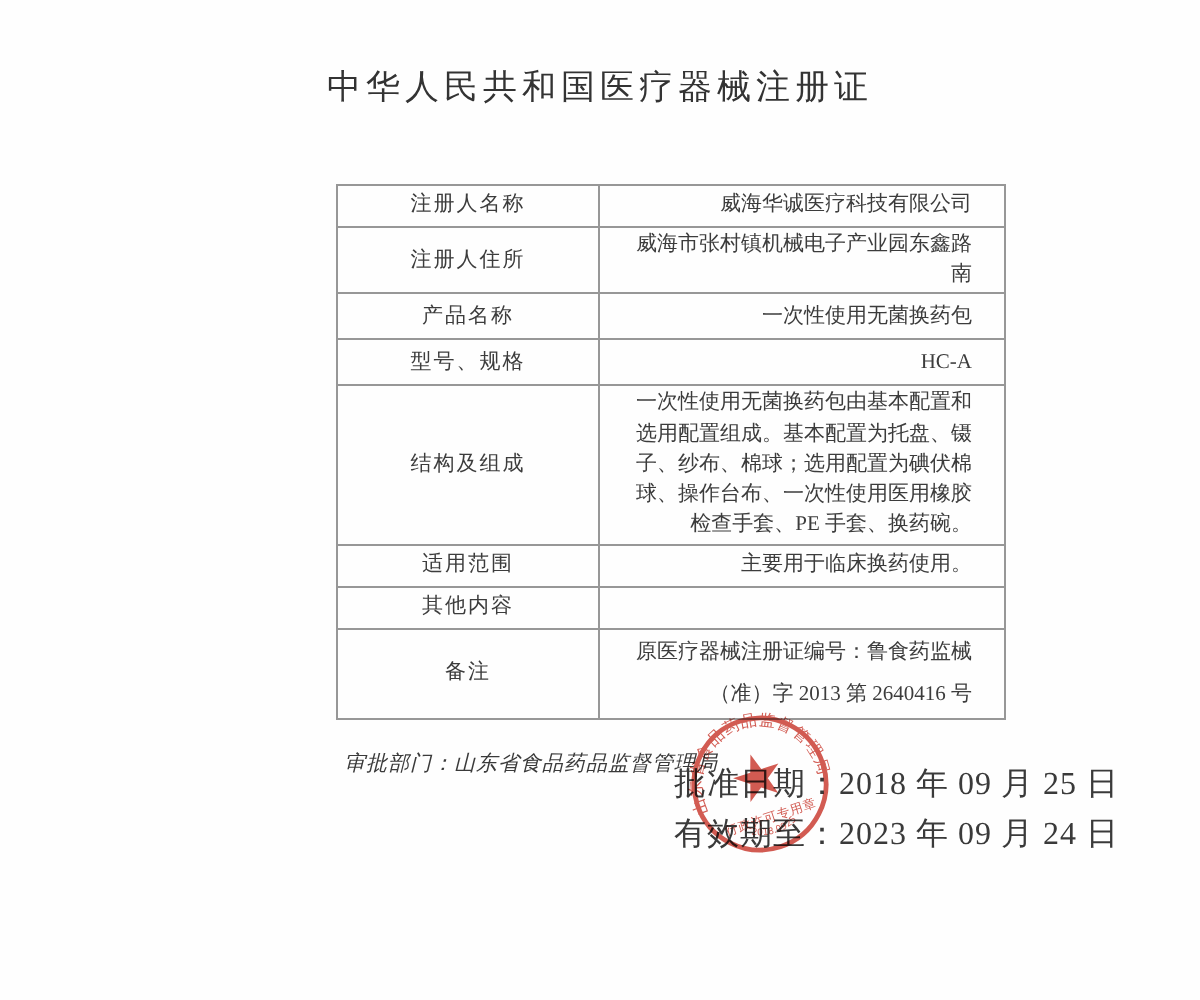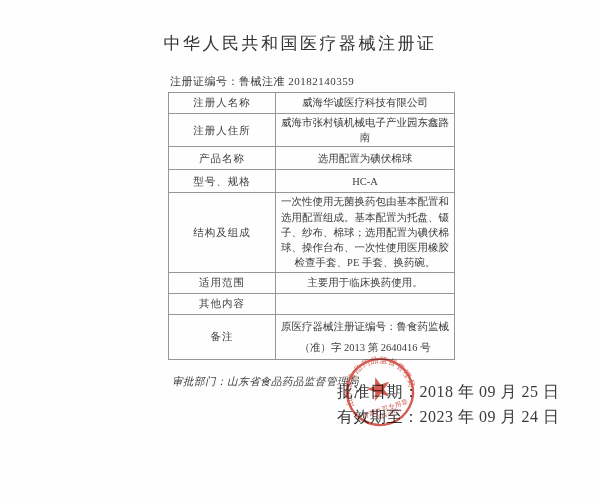--- a/index.html
+++ b/index.html
@@ -16,26 +16,26 @@
   .cert-line{
     position:absolute;top:74px;left:170px;font-size:11px;color:#3a3a3a;letter-spacing:0.5px;
   }
   table.cert{
     position:absolute;top:92px;left:168px;width:270px;
     border-collapse:collapse;table-layout:fixed;
     font-size:10.5px;color:#3c3c3c;
   }
   table.cert td{
     border:1px solid #979797;
-    padding:1px 4px;
+    padding:1px 16px;
     vertical-align:middle;
     line-height:1.45;
   }
   td.lab{width:98px;text-align:center;letter-spacing:1px;}
-  td.val{width:170px;text-align:center;padding-left:8px;}
+  td.val{width:170px;text-align:right;padding-left:8px;}
   tr.r-std  td{height:18px;}
   tr.r-mid  td{height:20px;}
   tr.r-tall td{height:60px;}
   tr.r-note td{height:32px;}
   tr.r-note td.val{line-height:2.0;}
   .footer-left{
     position:absolute;top:375px;left:172px;font-size:10.5px;color:#3a3a3a;letter-spacing:0.5px;font-style:italic;
   }
   .footer-right{
     position:absolute;top:382px;left:337px;font-size:16px;color:#3a3a3a;letter-spacing:0.5px;
@@ -46,37 +46,34 @@
     opacity:0.82;mix-blend-mode:multiply;pointer-events:none;
   }
 </style>
 </head>
 <body>
 
 <div class="page">
 
   <div class="doc-title">中华人民共和国医疗器械注册证</div>
 
-  <div class="cert-line">
-    <span>注册证编号：</span><span>鲁械注准 20182140359</span>
-  </div>
 
   <table class="cert">
     <tbody>
         <tr class="r-std">
       <td class="lab">注册人名称</td>
       <td class="val">威海华诚医疗科技有限公司</td>
     </tr>
     <tr class="r-std">
       <td class="lab">注册人住所</td>
       <td class="val">威海市张村镇机械电子产业园东鑫路南</td>
     </tr>
     <tr class="r-mid">
       <td class="lab">产品名称</td>
-      <td class="val">选用配置为碘伏棉球</td>
+      <td class="val">一次性使用无菌换药包</td>
     </tr>
     <tr class="r-mid">
       <td class="lab">型号、规格</td>
       <td class="val">HC-A</td>
     </tr>
     <tr class="r-tall">
       <td class="lab">结构及组成</td>
       <td class="val">一次性使用无菌换药包由基本配置和选用配置组成。基本配置为托盘、镊子、纱布、棉球；选用配置为碘伏棉球、操作台布、一次性使用医用橡胶检查手套、PE 手套、换药碗。</td>
     </tr>
     <tr class="r-std">

